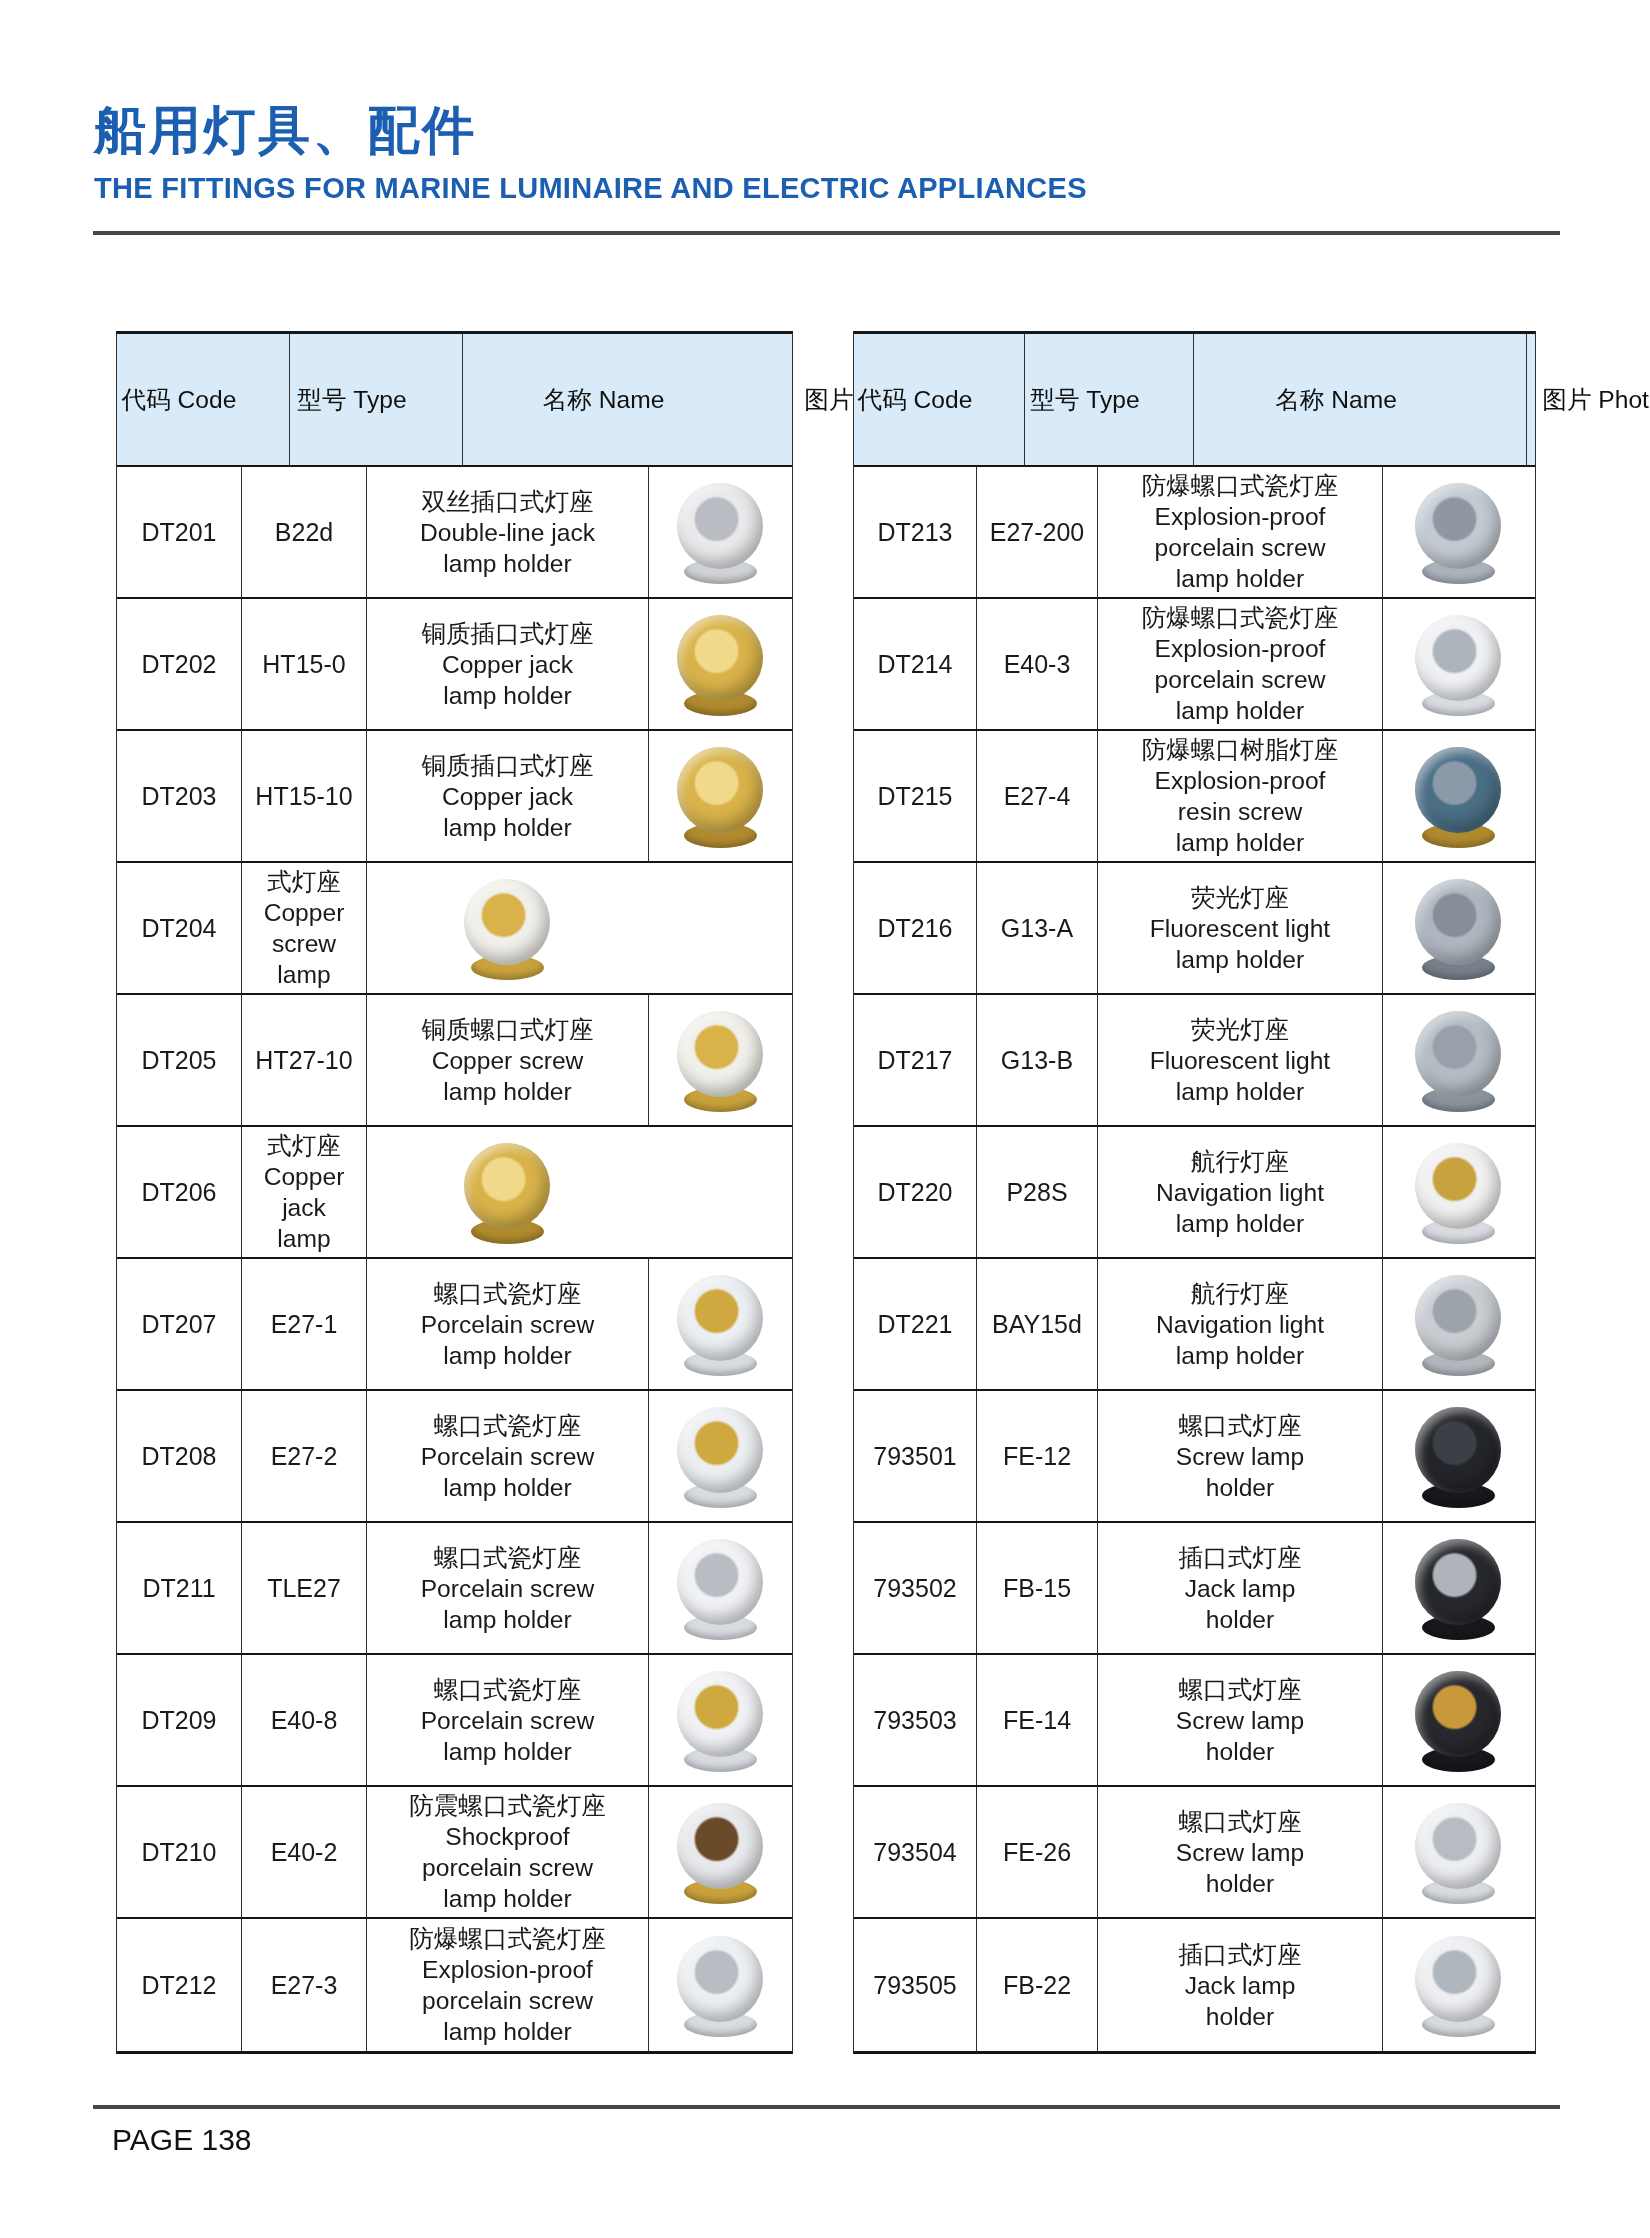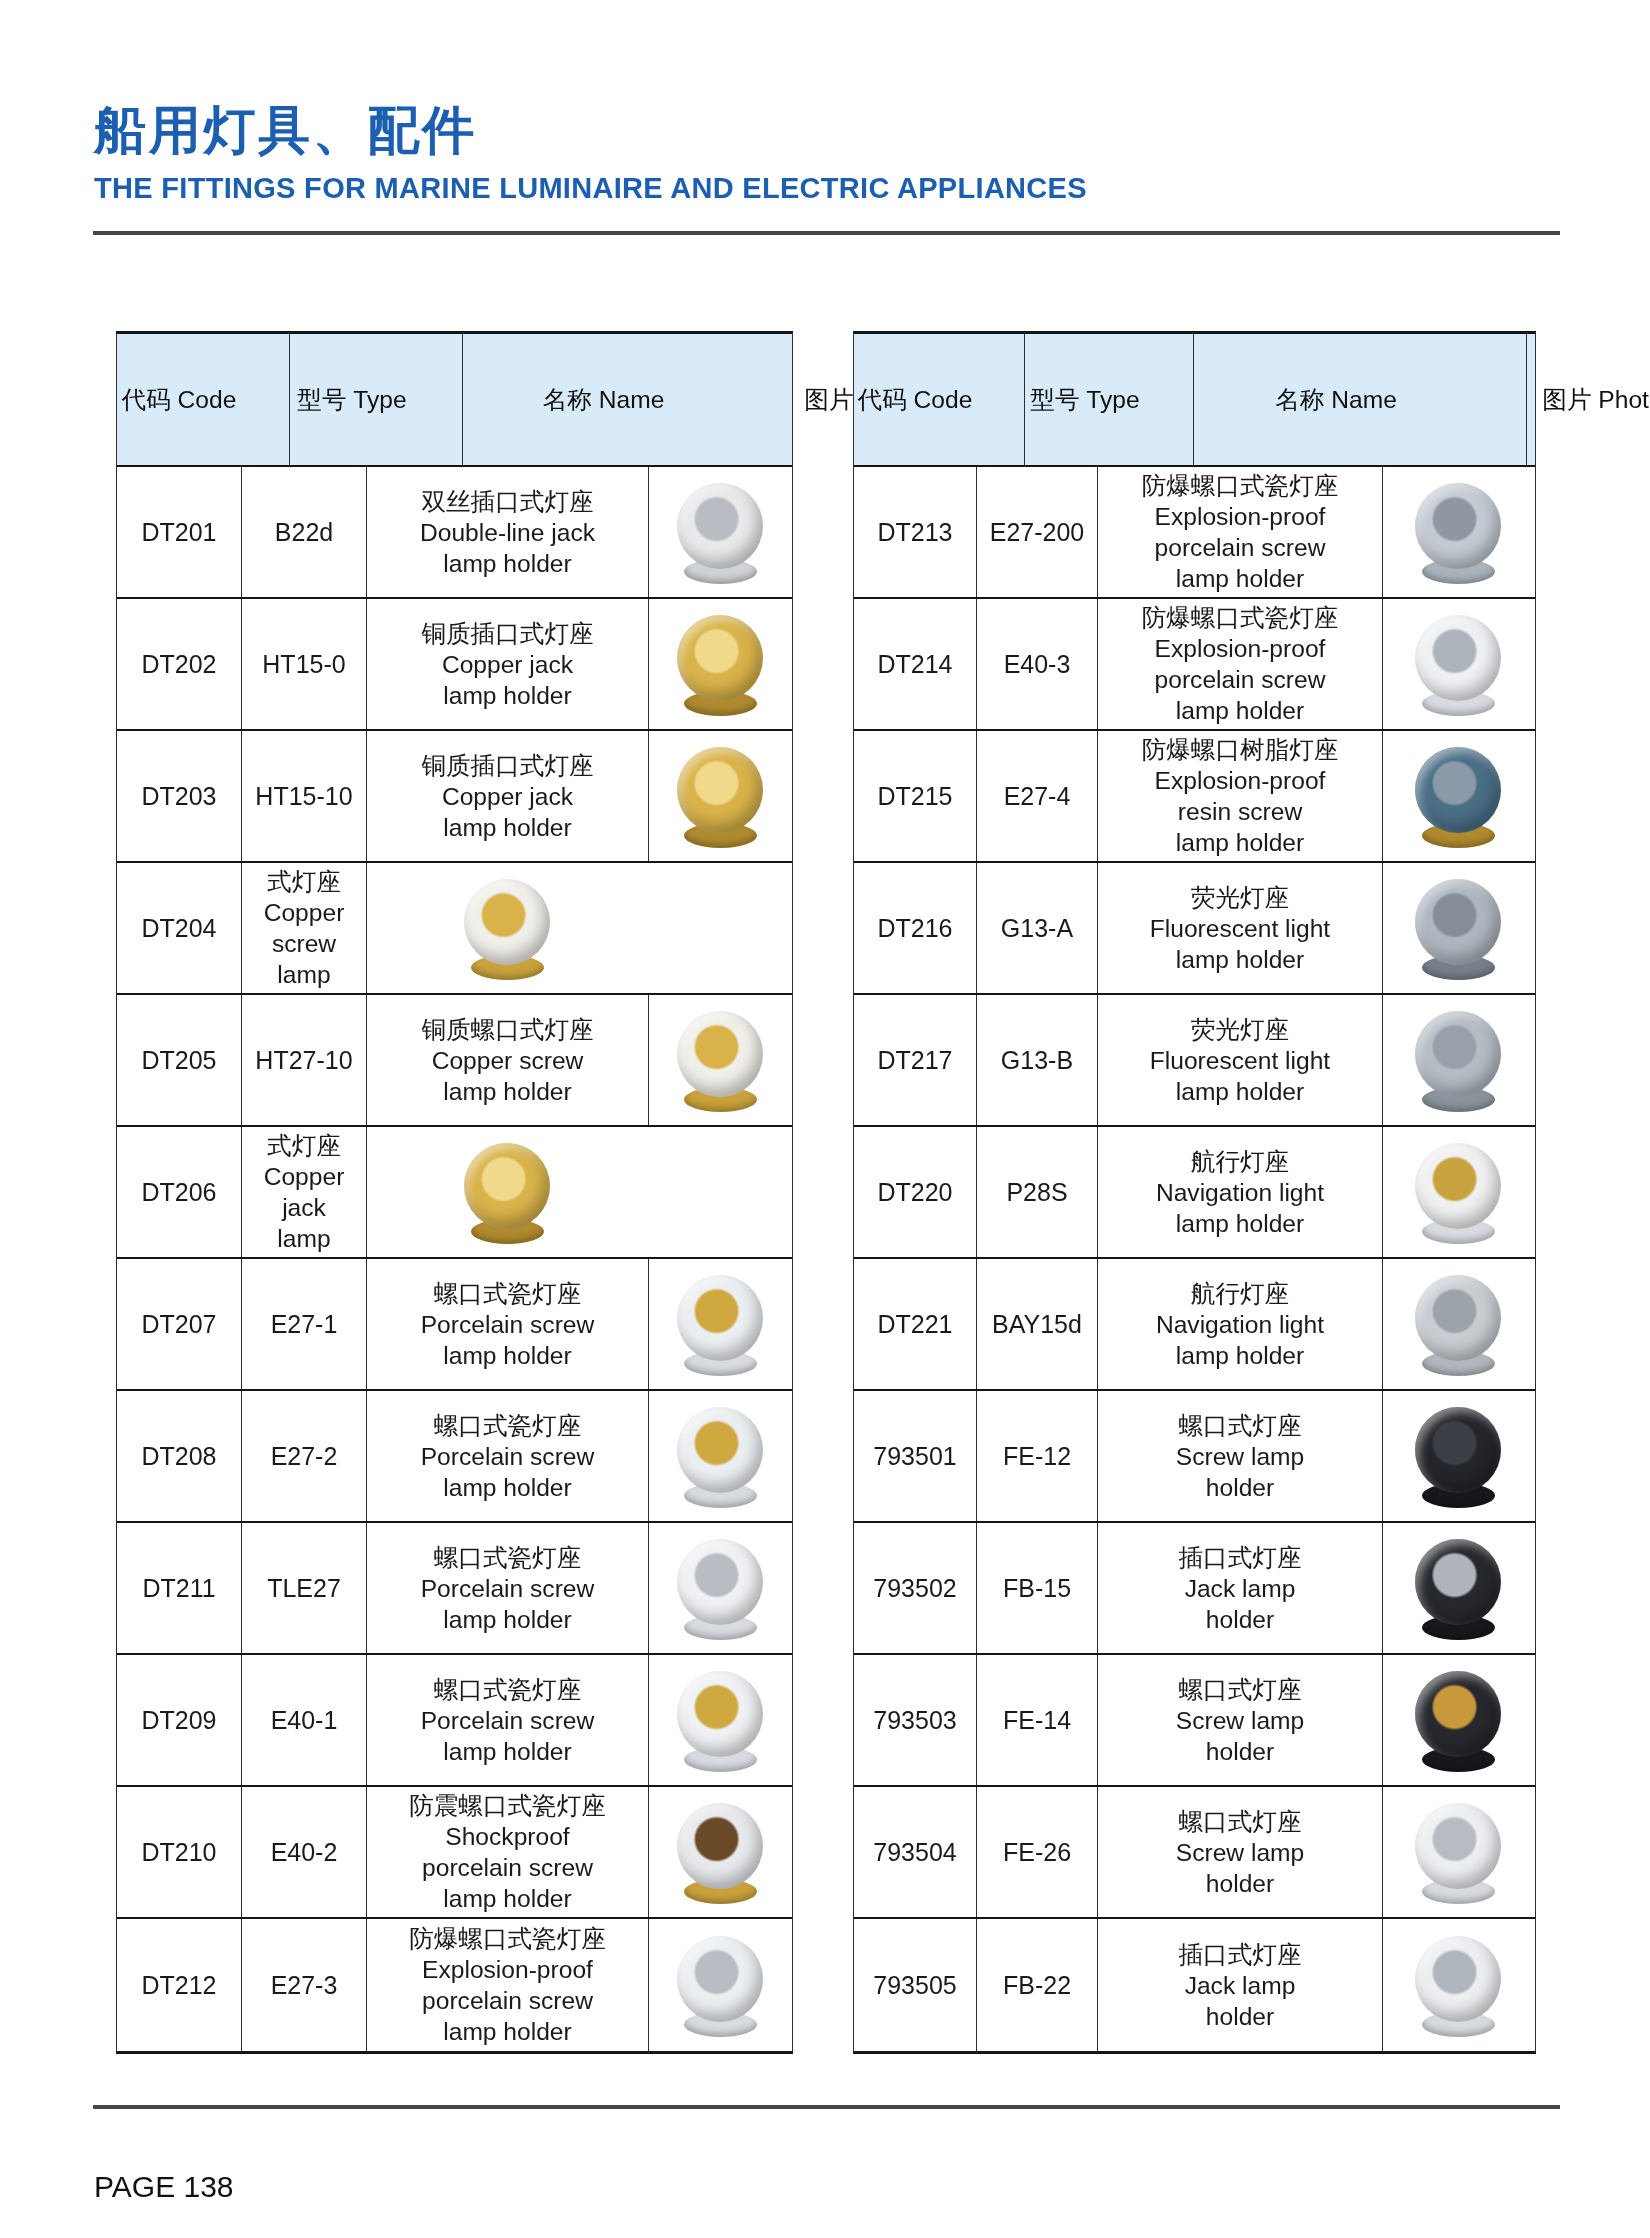--- a/index.html
+++ b/index.html
@@ -64,21 +64,21 @@
       var(--inner,#999999) 0 30%,
       var(--body,#dddddd) 34% 78%,
       var(--base,#bbbbbb) 100%);
     box-shadow:inset -5.3px -8px 13.3px rgba(0,0,0,.28), inset 4px 5.3px 9.3px rgba(255,255,255,.5);
   }
   
   .foot-rule{
     position:absolute;left:93px;top:2105px;width:1467px;height:4px;background:#474747;
   }
   .page-number{
-    position:absolute;left:94px;top:2123px;font-size:30px;color:#111;margin-top:47px;
+    position:absolute;left:112px;top:2123px;font-size:30px;color:#111;
   }
 </style>
 </head>
 <body>
 
 <div class="title-cn">船用灯具、配件</div>
 <div class="title-en">THE FITTINGS FOR MARINE LUMINAIRE AND ELECTRIC APPLIANCES</div>
 <div class="head-rule"></div>
 
 <section class="catalog-table left">
@@ -199,21 +199,21 @@
       <div class="name-en">Porcelain screw
 lamp holder</div>
     </div>
     <div class="cell photo">
       <span class="photo-shape" style="--body: #f0f1f4; --inner: #b9bcc2; --base: #d8dbe0;"></span>
     </div>
   </div>
 
   <div class="trow">
     <div class="cell code">DT209</div>
-    <div class="cell type">E40-1</div>
+    <div class="cell type">E40-8</div>
     <div class="cell name">
       <div class="name-cn">螺口式瓷灯座</div>
       <div class="name-en">Porcelain screw
 lamp holder</div>
     </div>
     <div class="cell photo">
       <span class="photo-shape" style="--body: #f0f1f4; --inner: #cfa93f; --base: #d8dbe0;"></span>
     </div>
   </div>
 

